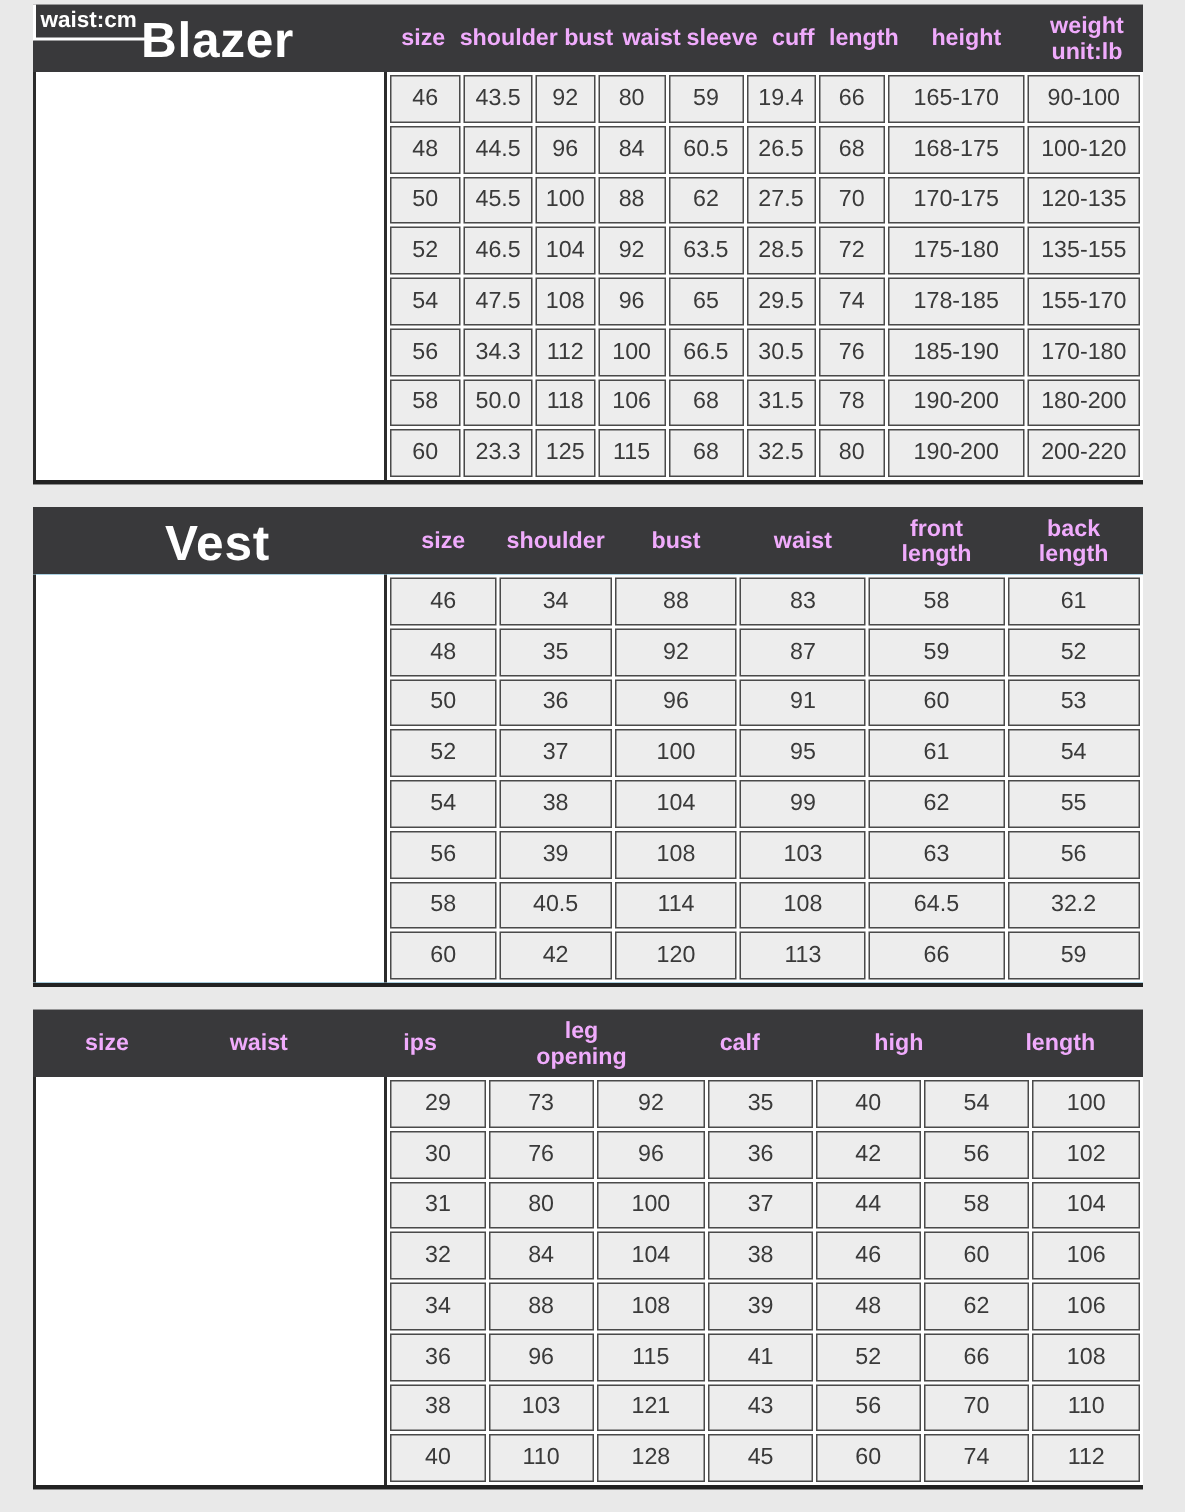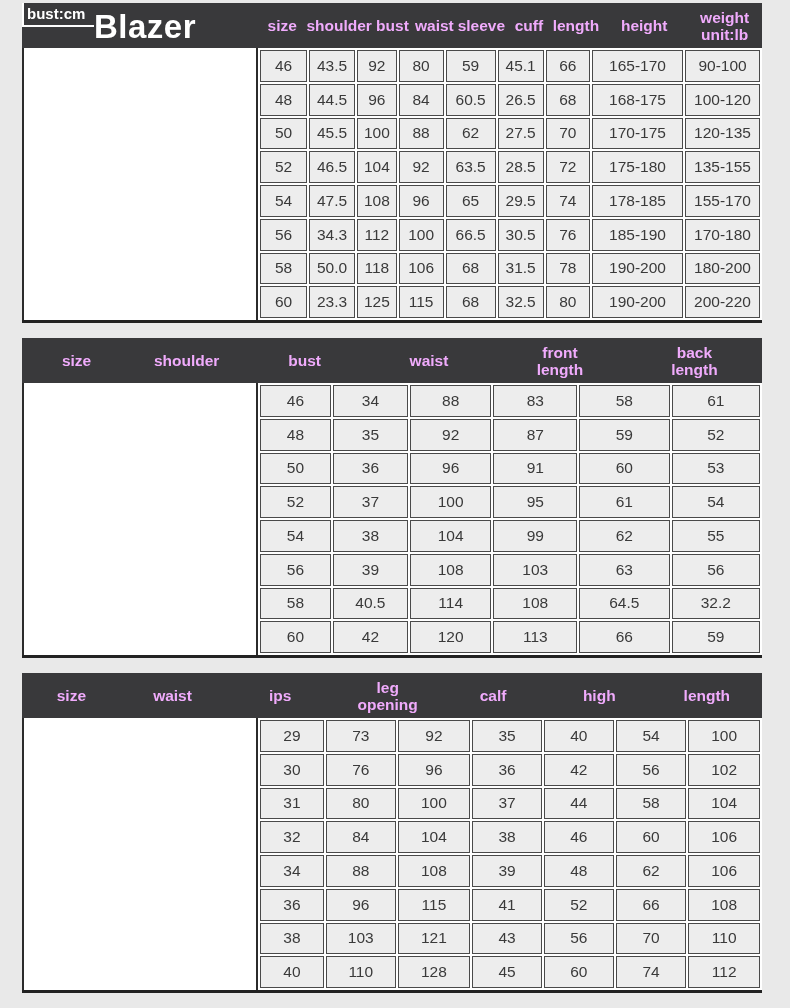--- a/index.html
+++ b/index.html
@@ -102,21 +102,21 @@
     justify-content: center;
     white-space: nowrap;
   }
 </style>
 </head>
 <body>
 
 <section class="sec" style="--cols: 49fr 48fr 41fr 47fr 52fr 48fr 46fr 95fr 78fr">
   <div class="sec-header">
     <div class="title-area">
-      <span class="unit-label">bust:cm</span>
+      <span class="unit-label">waist:cm</span>
       <span class="sec-title">Blazer</span>
     </div>
     <div class="col-headers">
         <div class="col-h">size</div>
         <div class="col-h">shoulder</div>
         <div class="col-h">bust</div>
         <div class="col-h">waist</div>
         <div class="col-h">sleeve</div>
         <div class="col-h">cuff</div>
         <div class="col-h">length</div>
@@ -126,21 +126,21 @@
       </div>
   </div>
   <div class="sec-body">
     <div class="img-box"></div>
     <div class="data-grid">
         <div class="cell">46</div>
         <div class="cell">43.5</div>
         <div class="cell">92</div>
         <div class="cell">80</div>
         <div class="cell">59</div>
-        <div class="cell">45.1</div>
+        <div class="cell">19.4</div>
         <div class="cell">66</div>
         <div class="cell">165-170</div>
         <div class="cell">90-100</div>
         <div class="cell">48</div>
         <div class="cell">44.5</div>
         <div class="cell">96</div>
         <div class="cell">84</div>
         <div class="cell">60.5</div>
         <div class="cell">26.5</div>
         <div class="cell">68</div>
@@ -199,20 +199,23 @@
         <div class="cell">32.5</div>
         <div class="cell">80</div>
         <div class="cell">190-200</div>
         <div class="cell">200-220</div>
       </div>
   </div>
 </section>
 
 <section class="sec" style="--cols: 73fr 77fr 84fr 86fr 93fr 91fr">
   <div class="sec-header">
+    <div class="title-area">
+      <span class="sec-title">Vest</span>
+    </div>
     <div class="col-headers">
         <div class="col-h">size</div>
         <div class="col-h">shoulder</div>
         <div class="col-h">bust</div>
         <div class="col-h">waist</div>
         <div class="col-h">front
 length</div>
         <div class="col-h">back
 length</div>
       </div>

